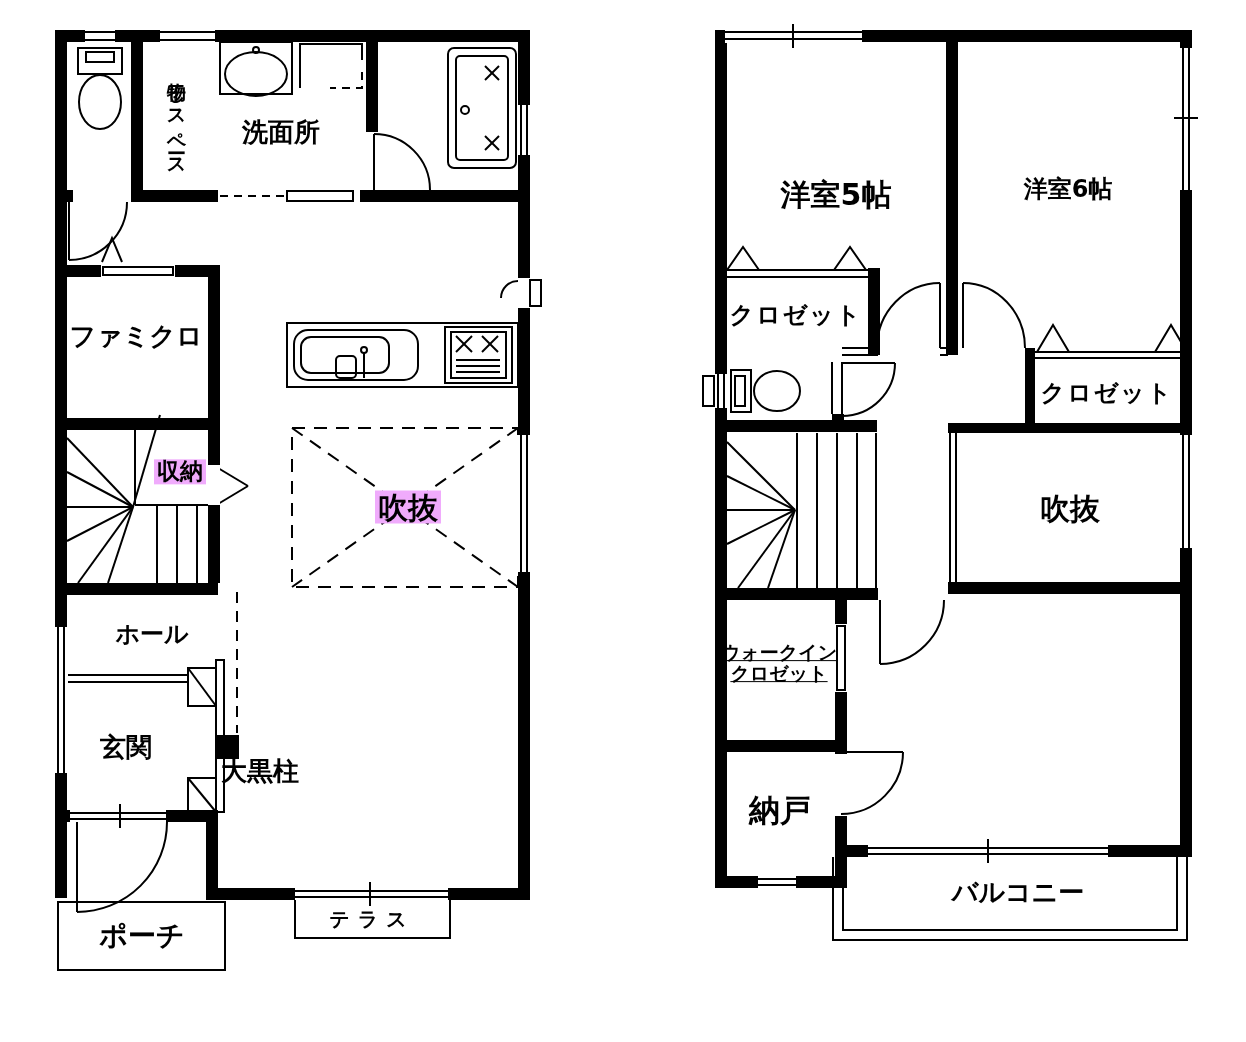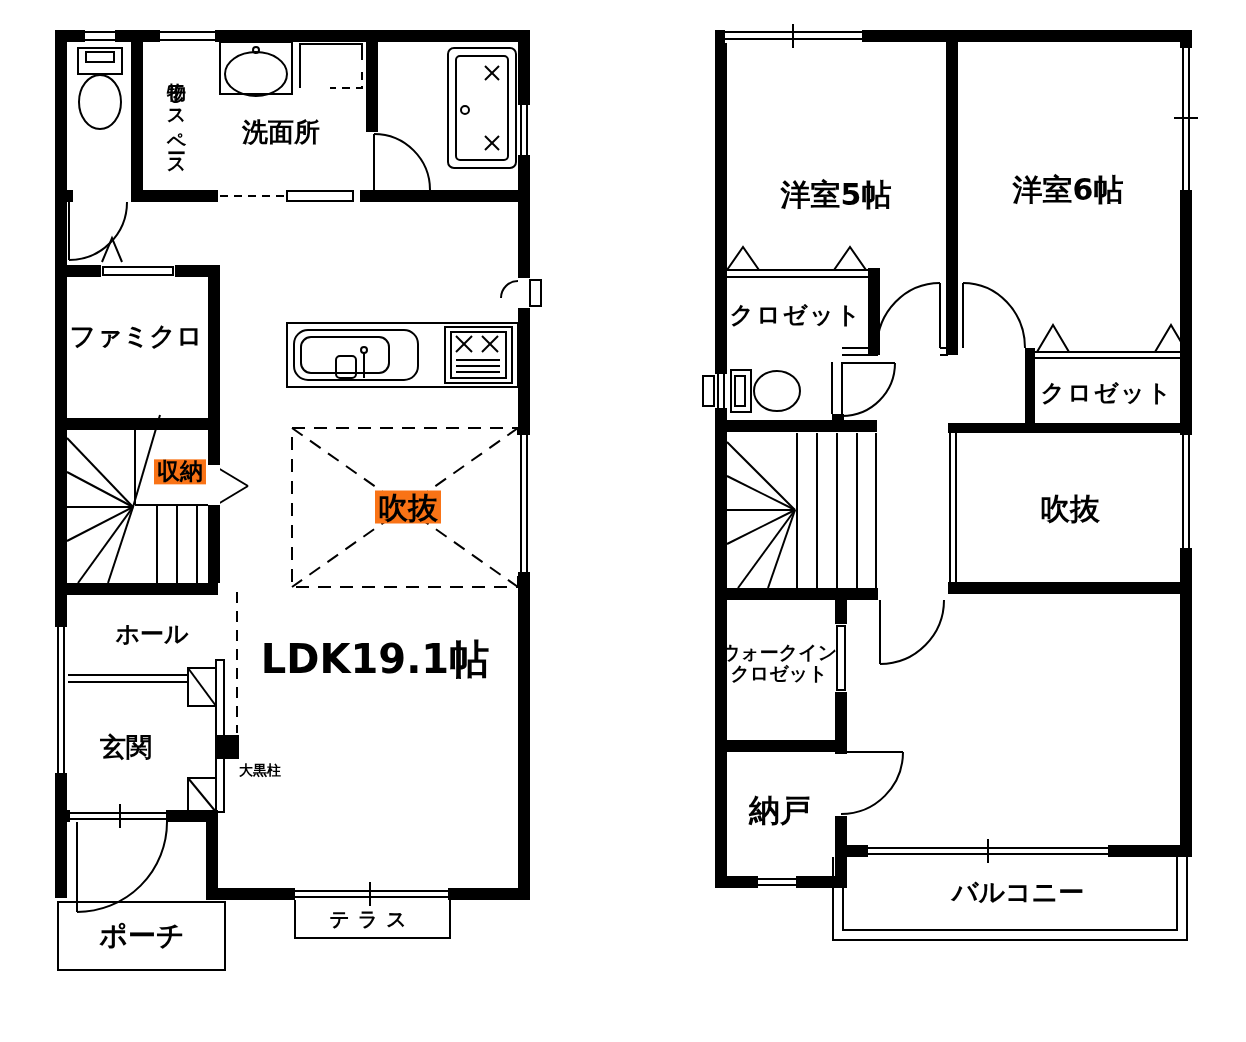--- a/index.html
+++ b/index.html
@@ -7,22 +7,22 @@
     position:relative; width:1246px; height:1042px; background:#ffffff;
     font-family:"DejaVu Sans","Liberation Sans",sans-serif; overflow:hidden;
   }
   .plan-svg { position:absolute; left:0; top:0; }
   .lbl {
     position:absolute; transform:translate(-50%,-50%);
     font-weight:bold; color:#000; white-space:nowrap; line-height:1.1;
     font-family:"DejaVu Sans","Liberation Sans",sans-serif;
   }
   .lbl-v { writing-mode:vertical-rl; text-orientation:upright; letter-spacing:2px; }
-  .lbl-bg { background:#f97316; padding:0 3px; }
-  .lbl-2line { text-align:center; }
+  .lbl-bg { background:#f0abfc; padding:0 3px; }
+  .lbl-2line { text-align:center;text-decoration:underline; }
   .lbl-2line span { display:block; }
 </style>
 </head>
 <body>
 
 <div class="canvas">
 
 <svg class="plan-svg" width="1246" height="1042" viewBox="0 0 1246 1042">
 
   <g>
@@ -340,27 +340,26 @@
   </g>
 </svg>
 
   <div class="lbl lbl-v" style="left:177px; top:118px; font-size:19px;">物干しスペース</div>
   <div class="lbl" style="left:281px; top:132px; font-size:26px;text-align:center;">洗面所</div>
   <div class="lbl" style="left:136px; top:336px; font-size:26px;">ファミクロ</div>
   <div class="lbl lbl-bg" style="left:180px; top:472px; font-size:23px;">収納</div>
   <div class="lbl lbl-bg" style="left:408px; top:507px; font-size:30px;">吹抜</div>
   <div class="lbl" style="left:132px; top:634px; font-size:24px;margin-left:20px;">ホール</div>
   <div class="lbl" style="left:126px; top:747px; font-size:26px;">玄関</div>
-  <div class="lbl" style="left:260px; top:771px; font-size:14px;">大黒柱</div>
-  <div class="lbl" style="left:375px; top:659px; font-size:40px;">LDK19.1帖</div>
+  <div class="lbl" style="left:260px; top:771px; font-size:26px;">大黒柱</div>
   <div class="lbl" style="left:142px; top:936px; font-size:28px;">ポーチ</div>
   <div class="lbl" style="left:372px; top:919px; font-size:20px; letter-spacing:8px;">テラス</div>
 
   <div class="lbl" style="left:836px; top:158px; font-size:30px;margin-top:36px;">洋室5帖</div>
-  <div class="lbl" style="left:1068px; top:189px; font-size:30px;">洋室6帖</div>
+  <div class="lbl" style="left:1068px; top:189px; font-size:24px;">洋室6帖</div>
   <div class="lbl" style="left:796px; top:315px; font-size:24px; letter-spacing:2px;">クロゼット</div>
   <div class="lbl" style="left:1107px; top:393px; font-size:24px; letter-spacing:2px;">クロゼット</div>
   <div class="lbl" style="left:1070px; top:508px; font-size:30px;">吹抜</div>
   <div class="lbl lbl-2line" style="left:779px; top:663px; font-size:19px;">
     <span>ウォークイン</span>
     <span>クロゼット</span>
   </div>
   <div class="lbl" style="left:780px; top:810px; font-size:31px;">納戸</div>
   <div class="lbl" style="left:1018px; top:892px; font-size:26px;">バルコニー</div>
 

